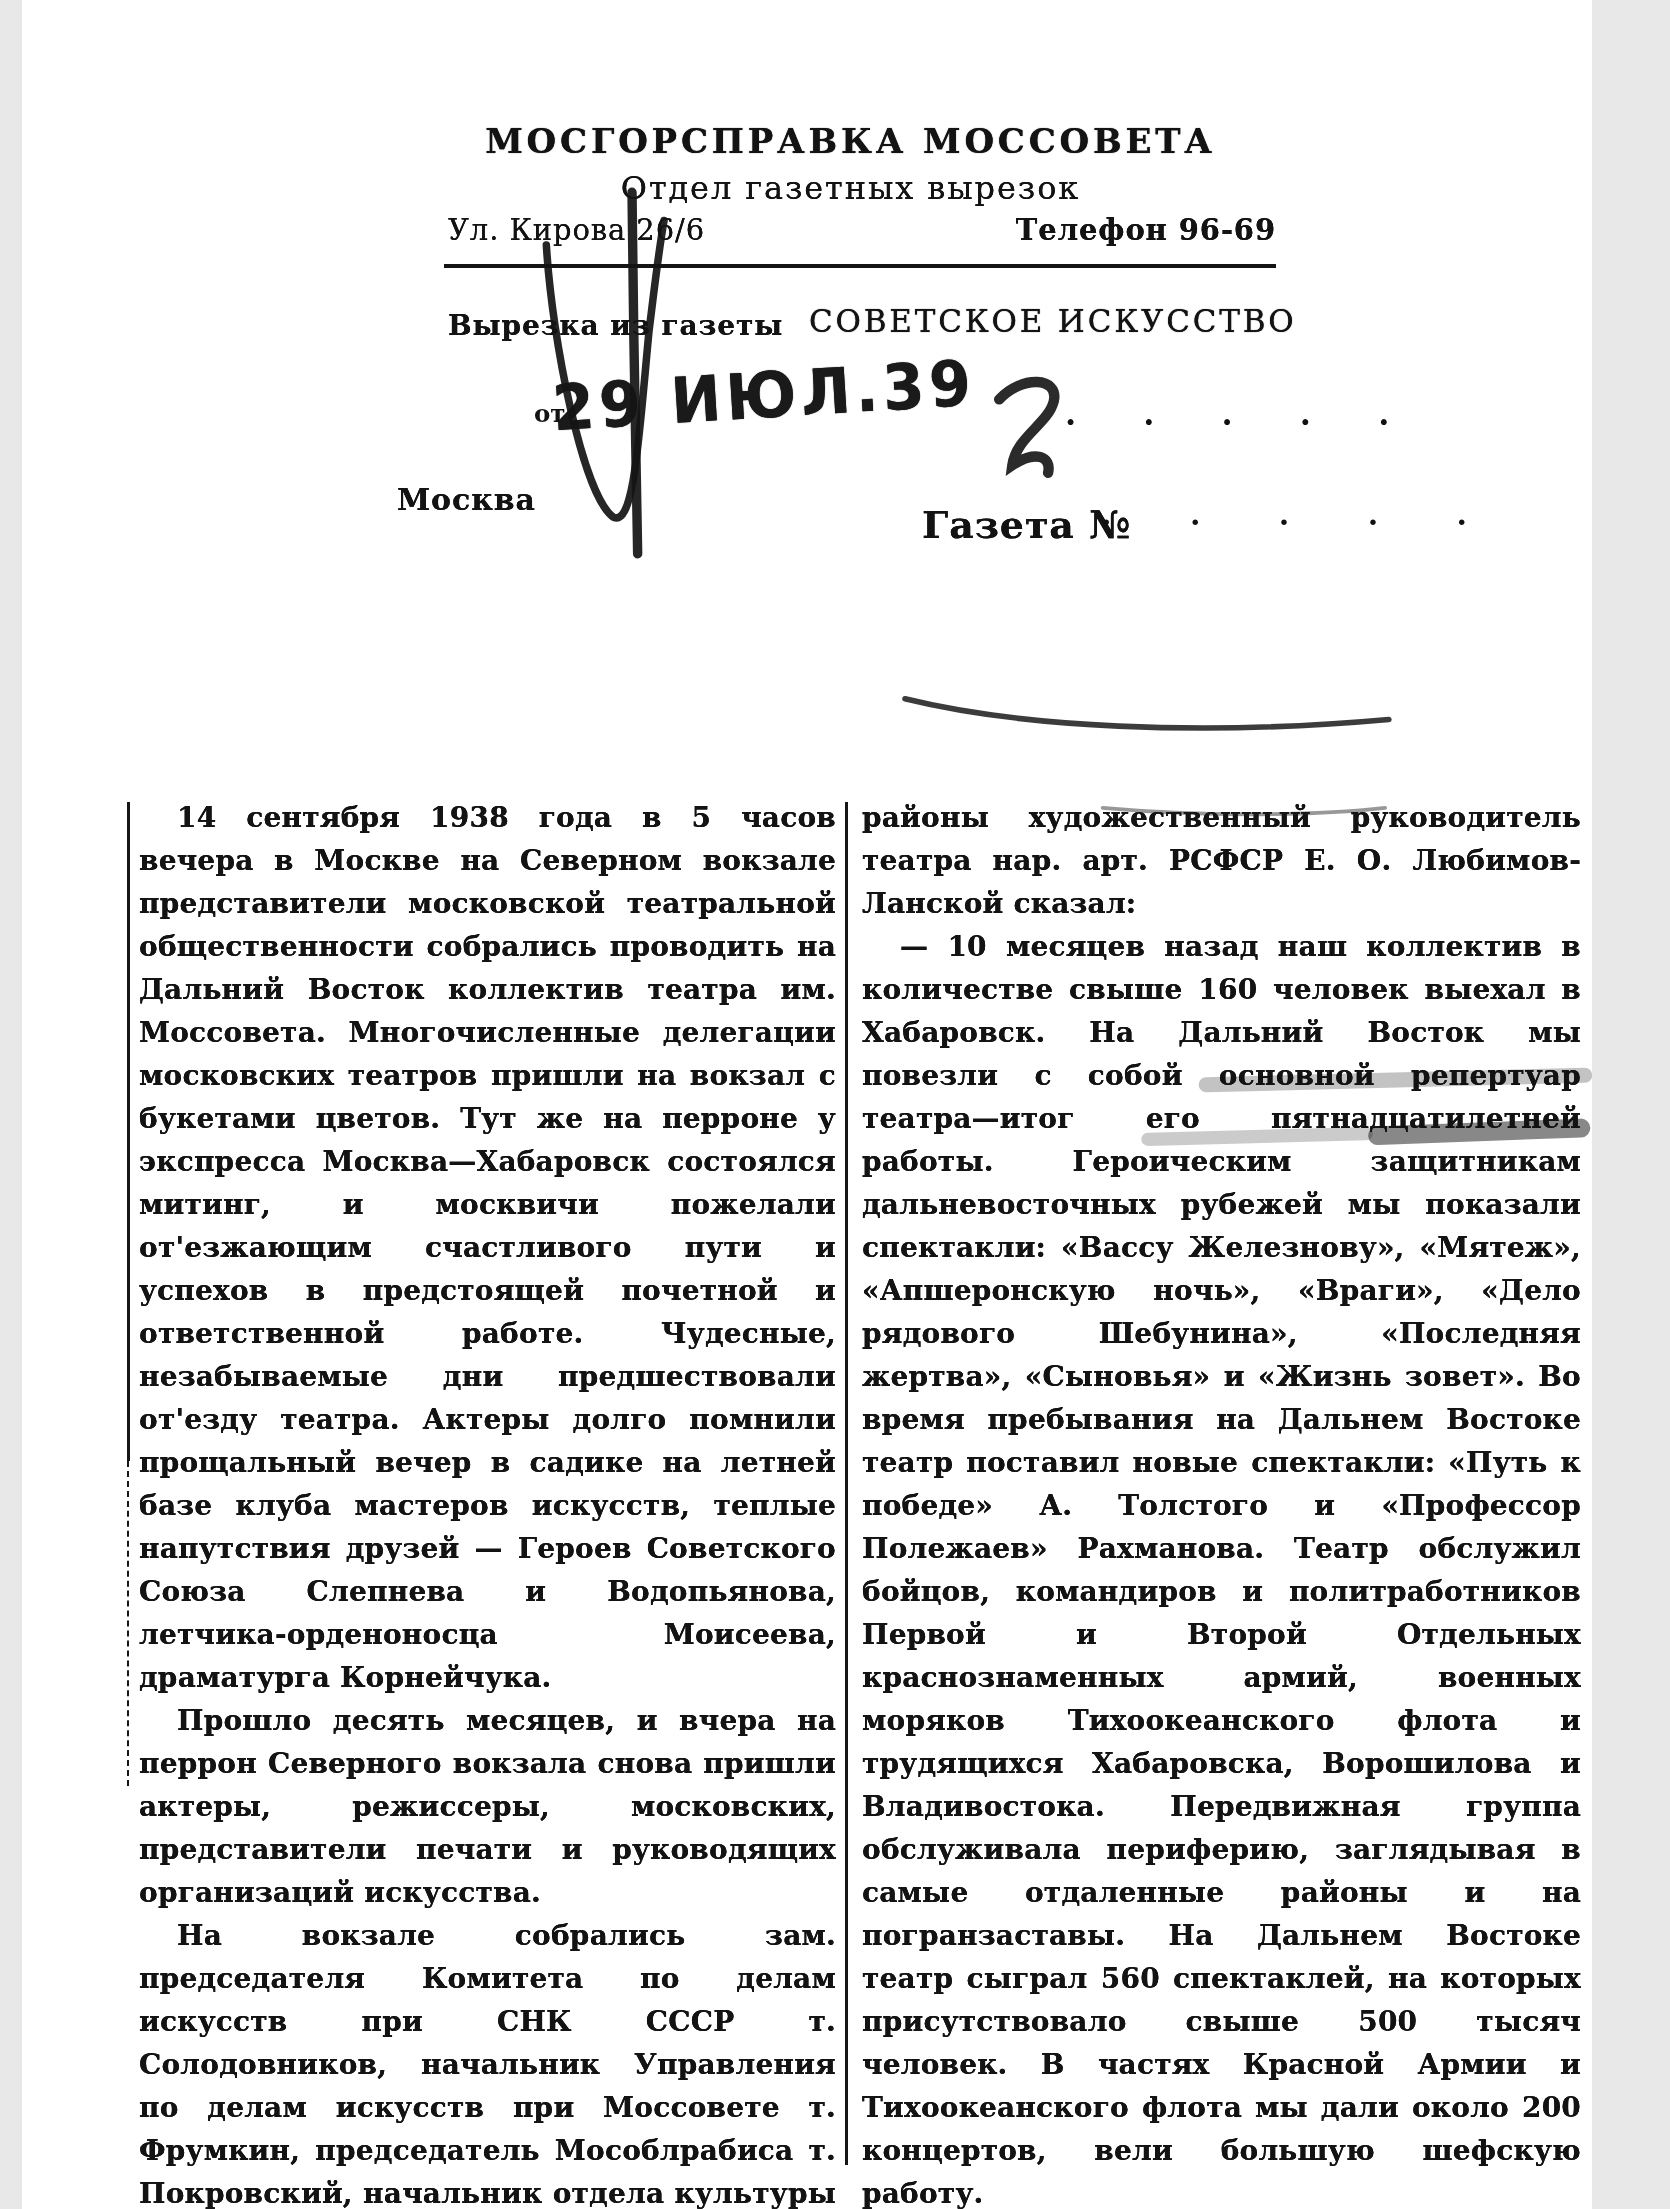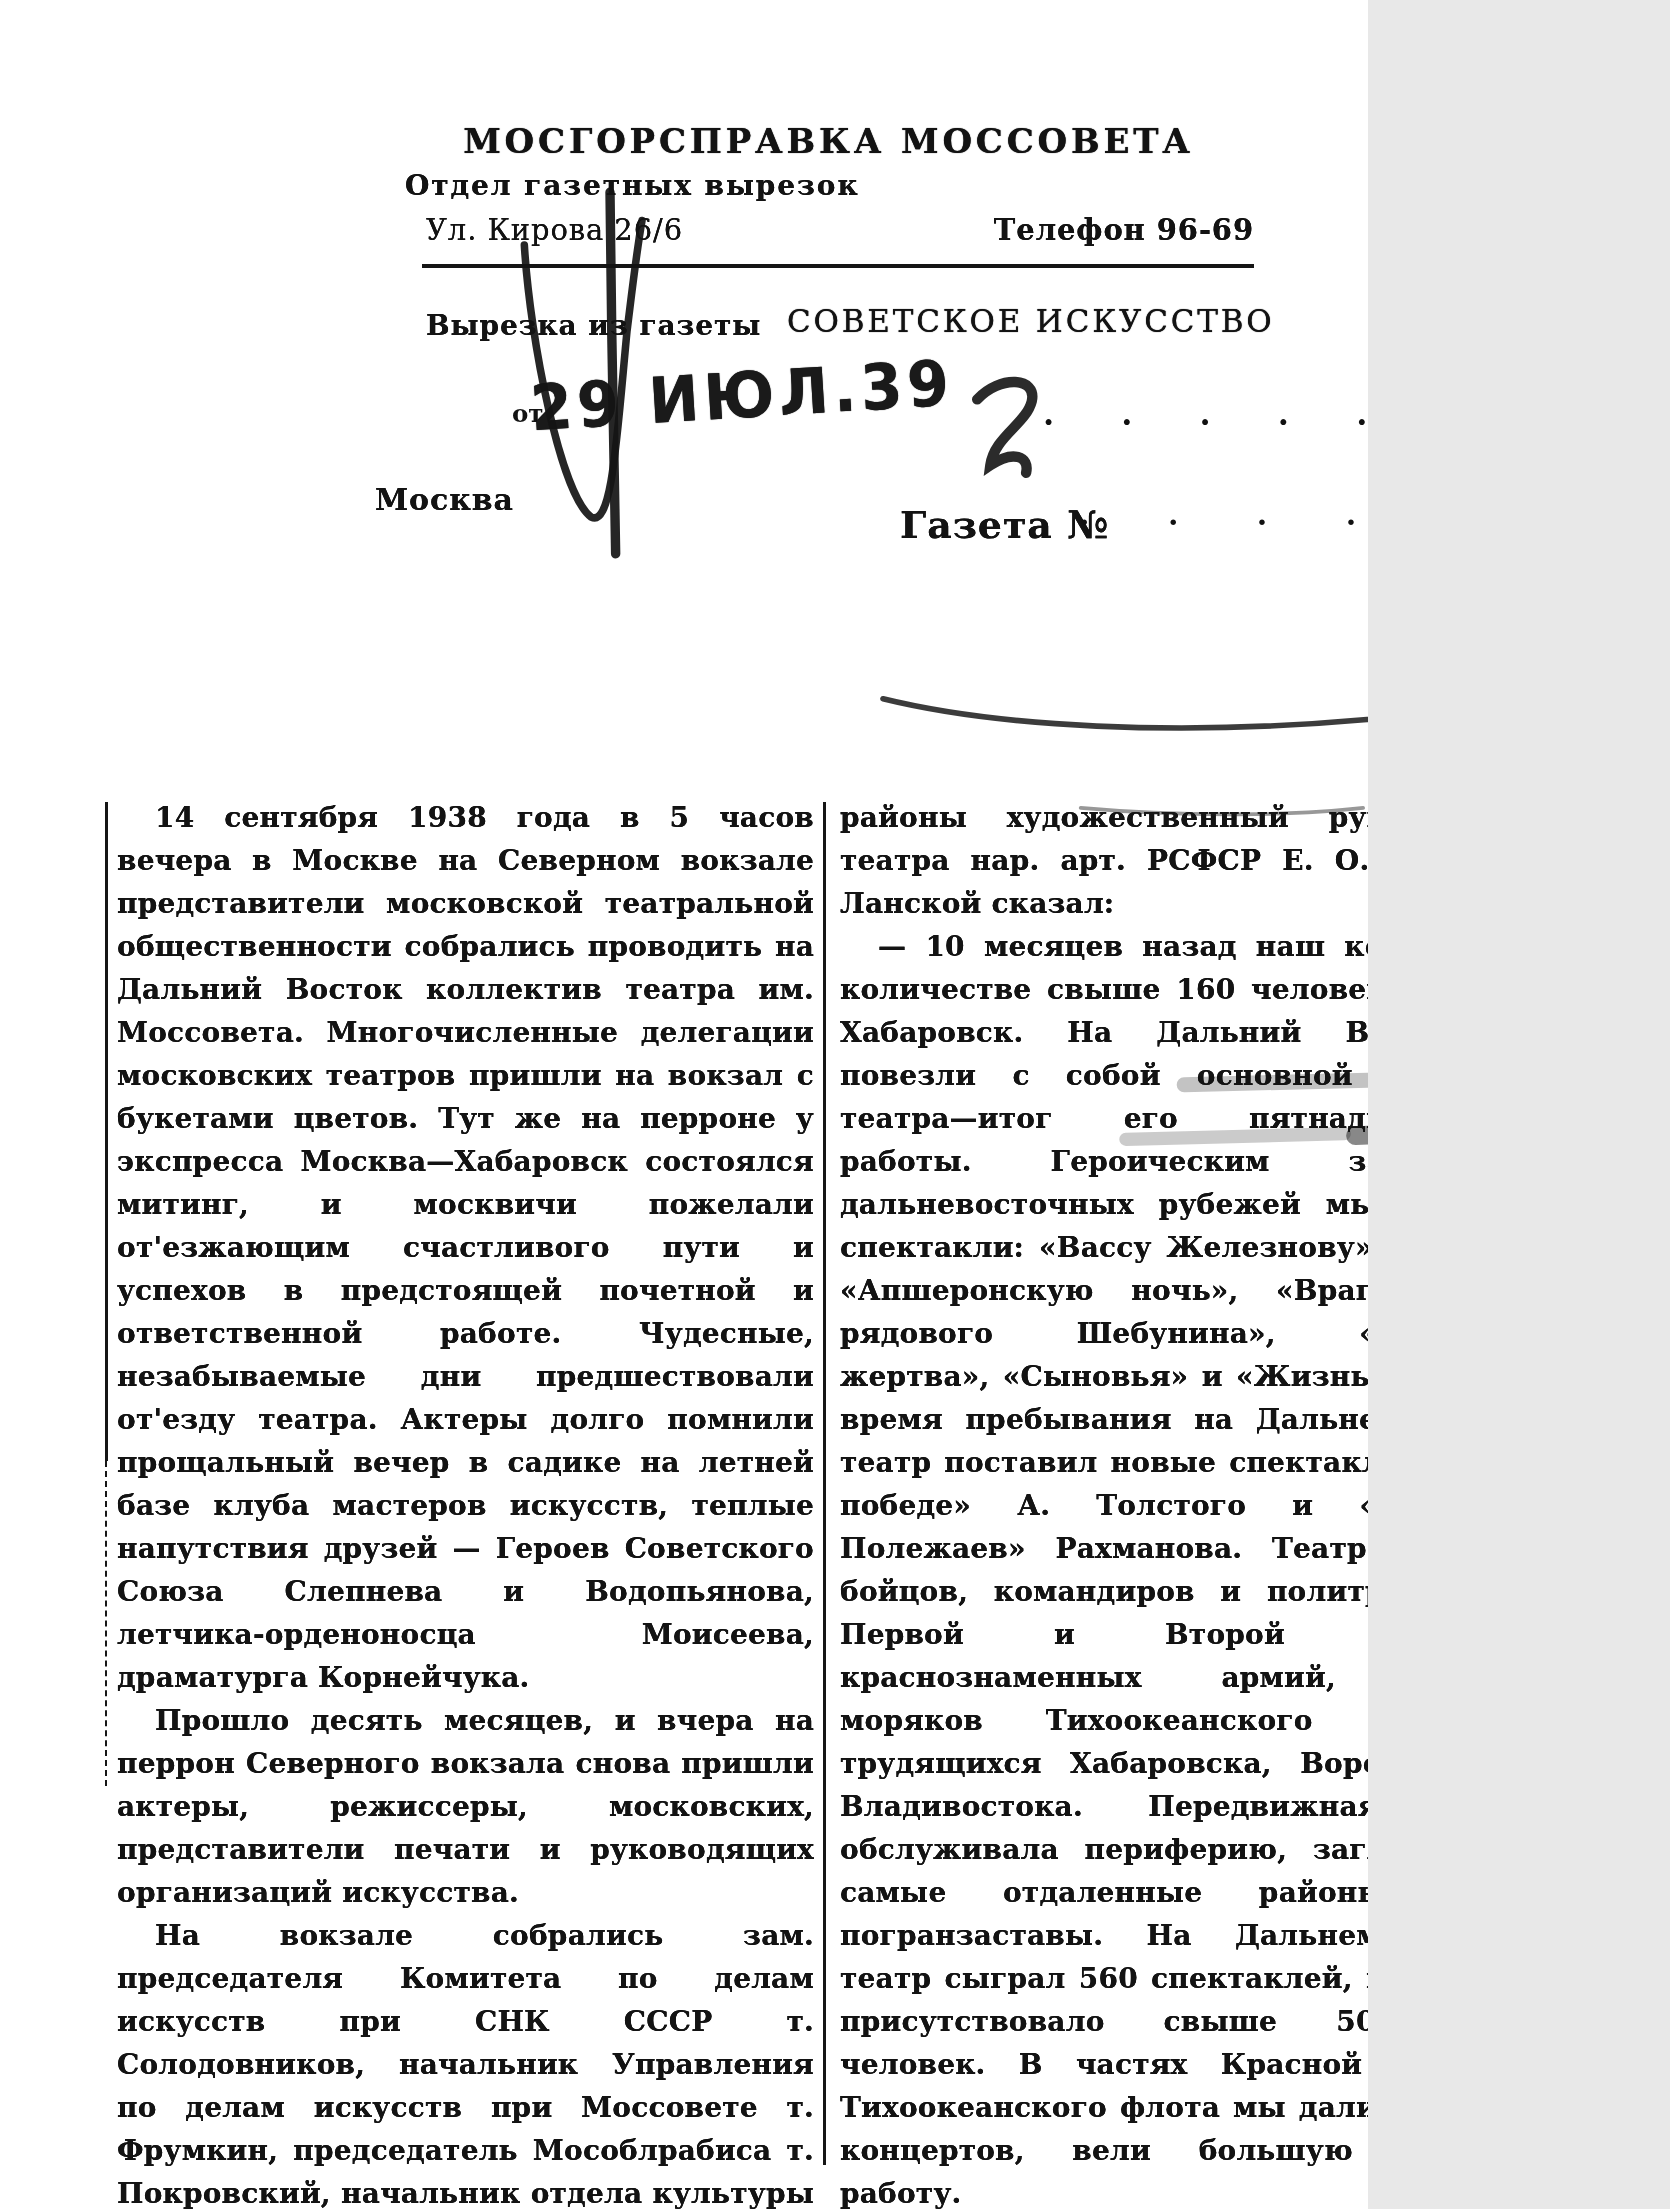--- a/index.html
+++ b/index.html
@@ -1,33 +1,34 @@
 <!DOCTYPE html>
 <html style="font-size:15px"><head>
 <meta charset="utf-8">
 <style>
   html,body{margin:0;padding:0;background:#e8e8e8;}
   .page{
     position:relative;
-    width:1368px;height:2209px;
+    width:1570px;height:2209px;
     background:#ffffff;
     overflow:hidden;
     font-family:"DejaVu Serif", serif;
     color:#131313;
+    margin-left:22px;
   }
   
   .lh-org{
     position:absolute;left:405px;top:121px;width:847px;
     text-align:center;font-size:34px;font-weight:700;
     letter-spacing:3.8px;
     text-shadow:0 0 0.9px #000;
   }
   .lh-dept{
     position:absolute;left:405px;top:169px;width:847px;
-    font-size:28px;font-weight:700;
+    text-align:center;font-size:32px;font-weight:400;
     letter-spacing:1.9px;text-shadow:0 0 0.6px #000;
   }
   .lh-address{
     position:absolute;left:426px;top:213px;
     font-size:29px;font-weight:400;letter-spacing:0.9px;text-shadow:0 0 0.6px #000;
   }
   .lh-phone{
     position:absolute;left:970px;top:213px;width:284px;
     text-align:right;font-size:29px;font-weight:700;letter-spacing:0.9px;text-shadow:0 0 0.6px #000;
   }

